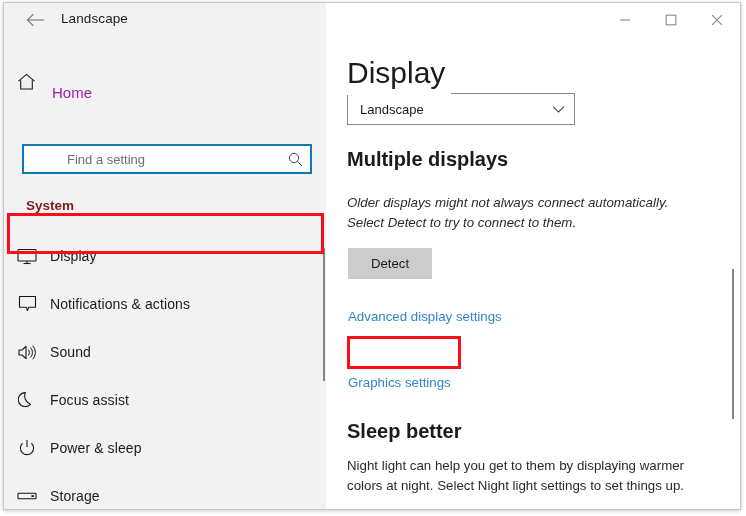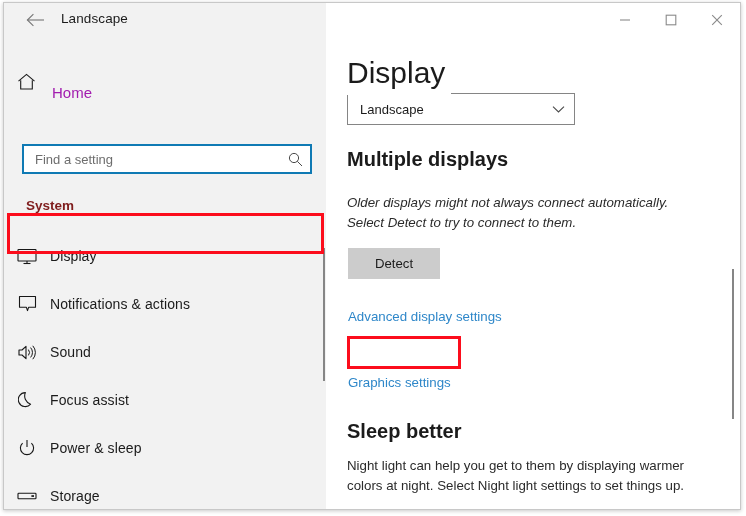--- a/index.html
+++ b/index.html
@@ -123,20 +123,21 @@
     position: absolute;
     left: 18px;
     top: 108px;
     width: 290px;
     height: 30px;
     border: 2px solid #0f7ab4;
     background: #ffffff;
     box-sizing: border-box;
     display: flex;
     align-items: center;
+    padding-left: 32px;
   }
   .search-input {
     border: 0;
     outline: 0;
     background: transparent;
     flex: 1;
     height: 100%;
     padding: 0 8px 0 11px;
     font-family: "Liberation Sans", sans-serif;
     font-size: 13px;
@@ -292,21 +293,21 @@
     line-height: 19.5px;
     width: 355px;
   }
   .bt-multiple { left: 21px; top: 157px; font-style: italic; }
   .bt-sleep { left: 21px; top: 420px; }
 
   .detect-btn {
     position: absolute;
     left: 22px;
     top: 212px;
-    width: 92px;
+    width: 84px;
     height: 31px;
     background: #cccccc;
     border: 1px solid #cccccc;
     box-sizing: border-box;
     font-family: "Liberation Sans", sans-serif;
     font-size: 13.2px;
     color: #1b1b1b;
     cursor: pointer;
     padding: 0;
     text-align: center;

